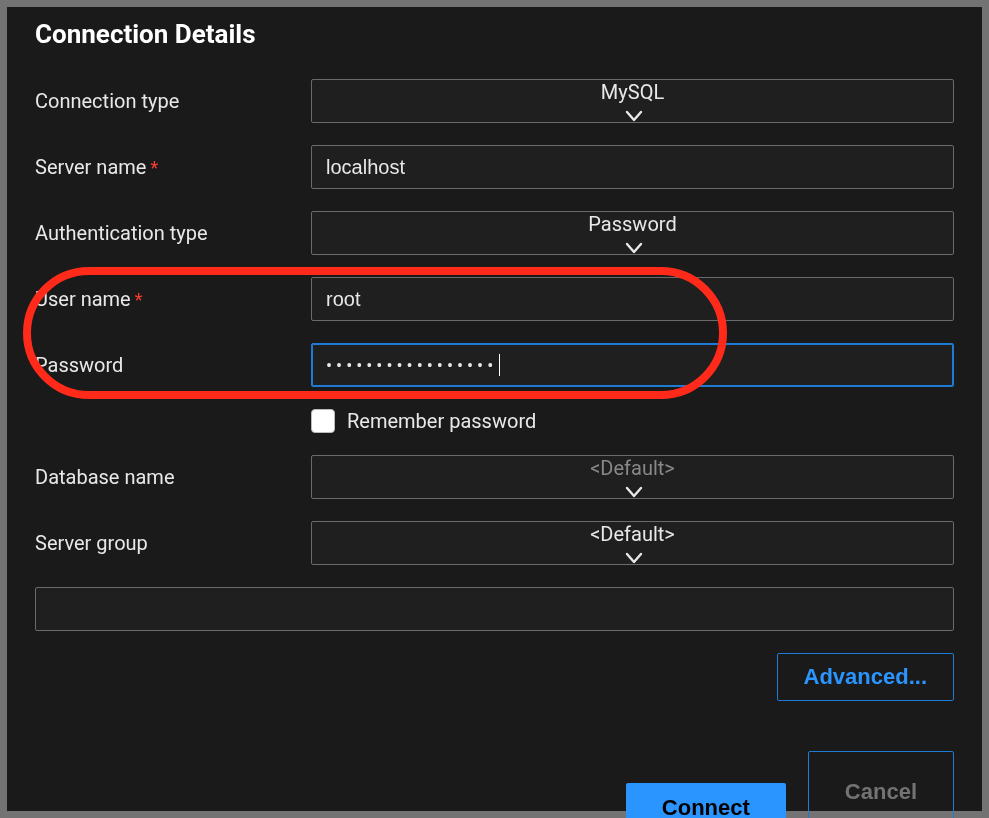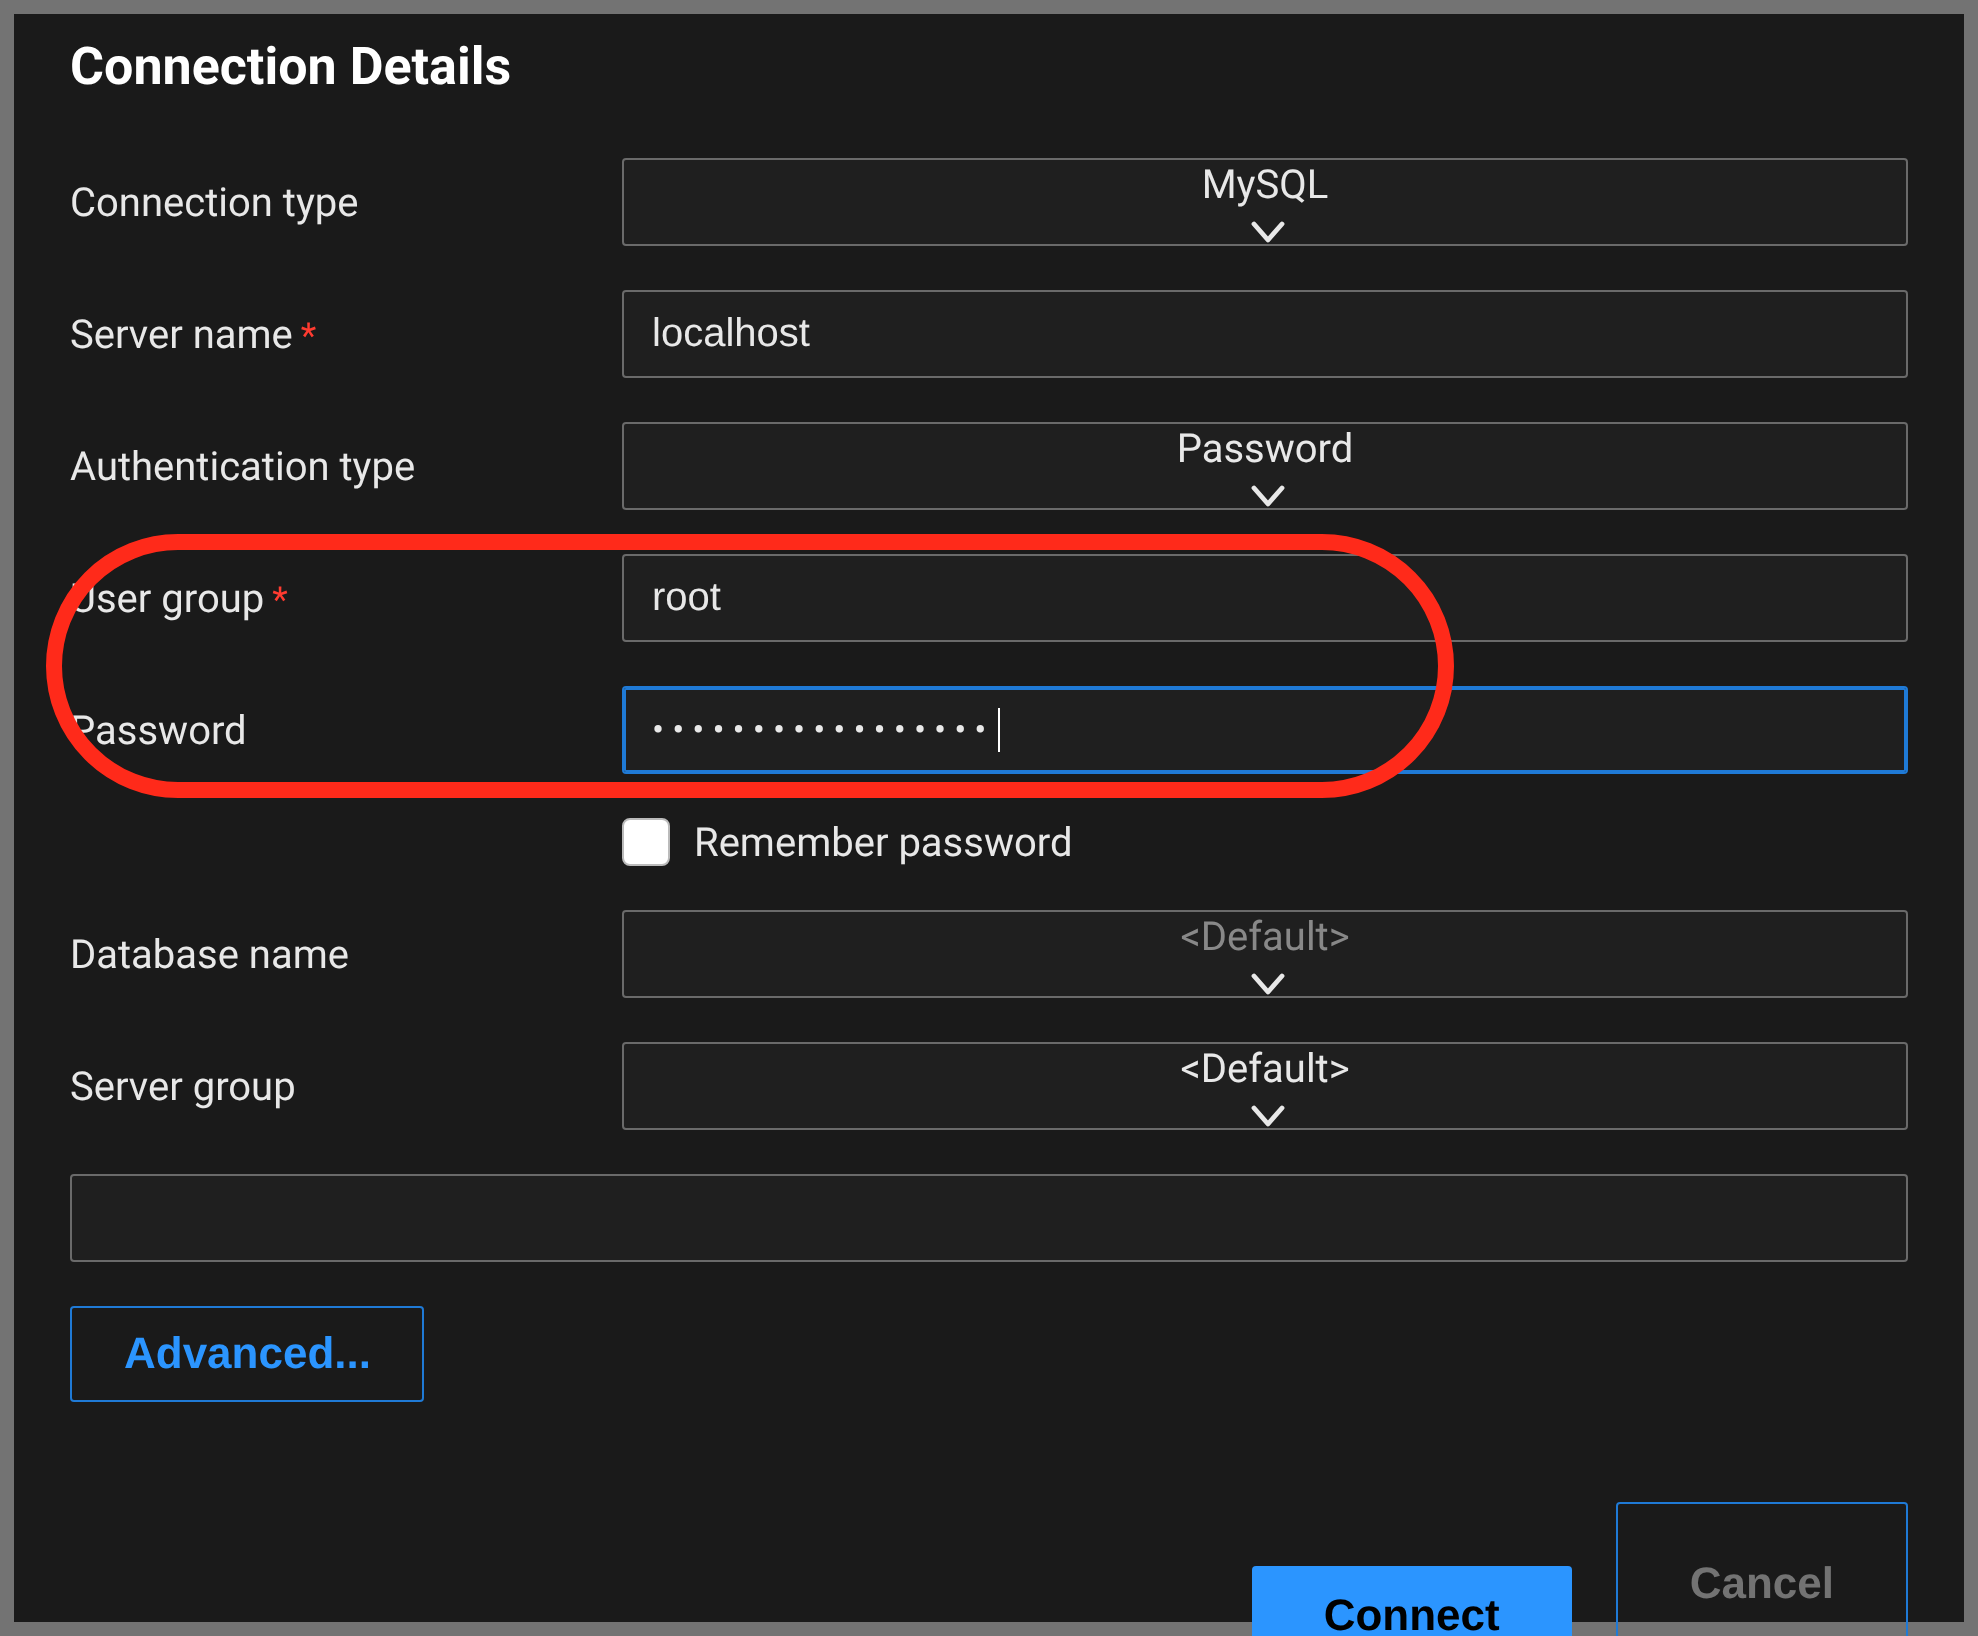--- a/index.html
+++ b/index.html
@@ -80,20 +80,21 @@
     width: 24px;
     height: 24px;
     background: #ffffff;
     border-radius: 4px;
     border: 1px solid #bbb;
     cursor: pointer;
   }
   .checkbox-label { font-size: 20px; color: #e8e8e8; }
   .advanced-row {
     display: flex;
+    justify-content: flex-end;
     margin-top: 6px;
   }
   .btn-outline {
     border: 1px solid #1f7ad6;
     background: transparent;
     color: #2b95ff;
     font-size: 22px;
     font-weight: 600;
     padding: 10px 26px;
     border-radius: 2px;
@@ -190,21 +191,21 @@
       </div>
     </div>
   </div>
 
   <div style="position:relative;">
 
     <div class="highlight-oval" style="left:-12px; top:-10px; width:704px; height:132px;"></div>
 
     <div class="form-row">
       <div class="label-col">
-        <span>User group</span><span class="req">*</span>
+        <span>User name</span><span class="req">*</span>
       </div>
       <div class="field-col">
         <input class="text-input" type="text" value="root" style="">
       </div>
     </div>
 
     <div class="form-row">
       <div class="label-col">Password</div>
       <div class="field-col">
         <div class="text-input focused" style="display:flex;align-items:center;">

